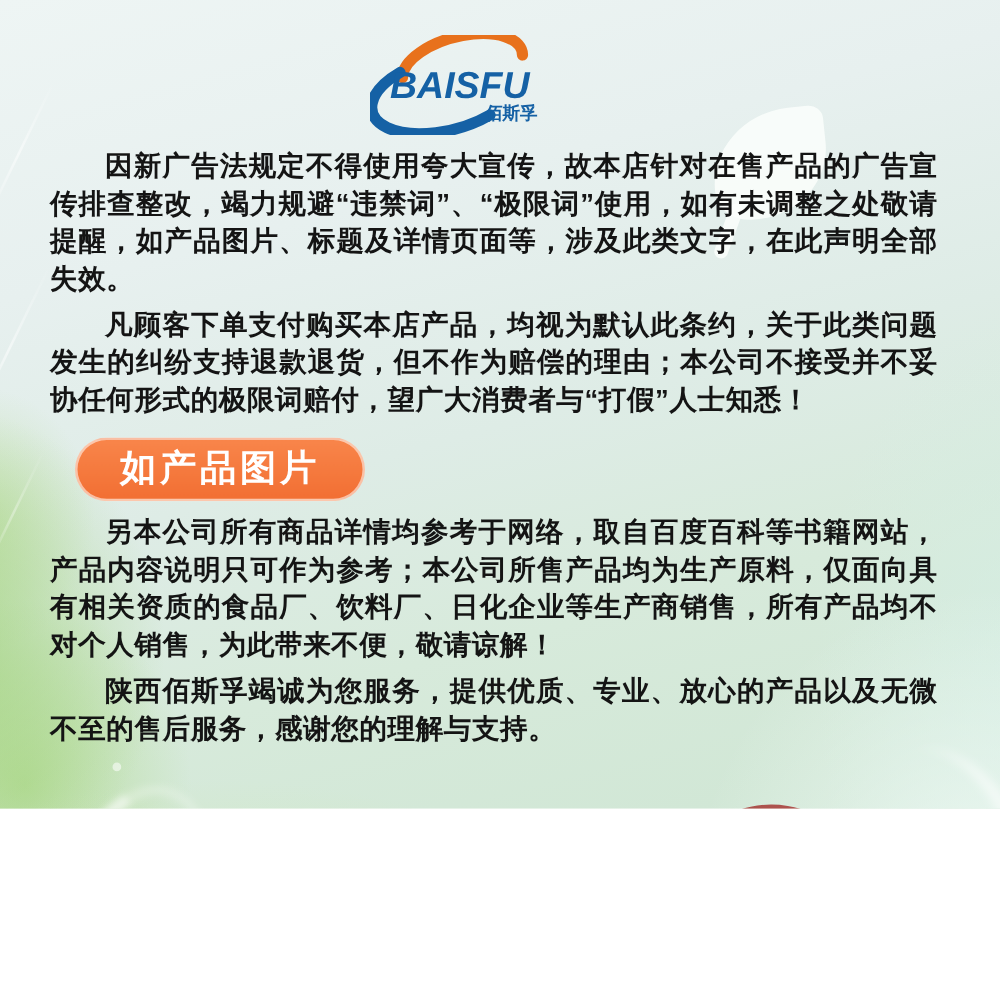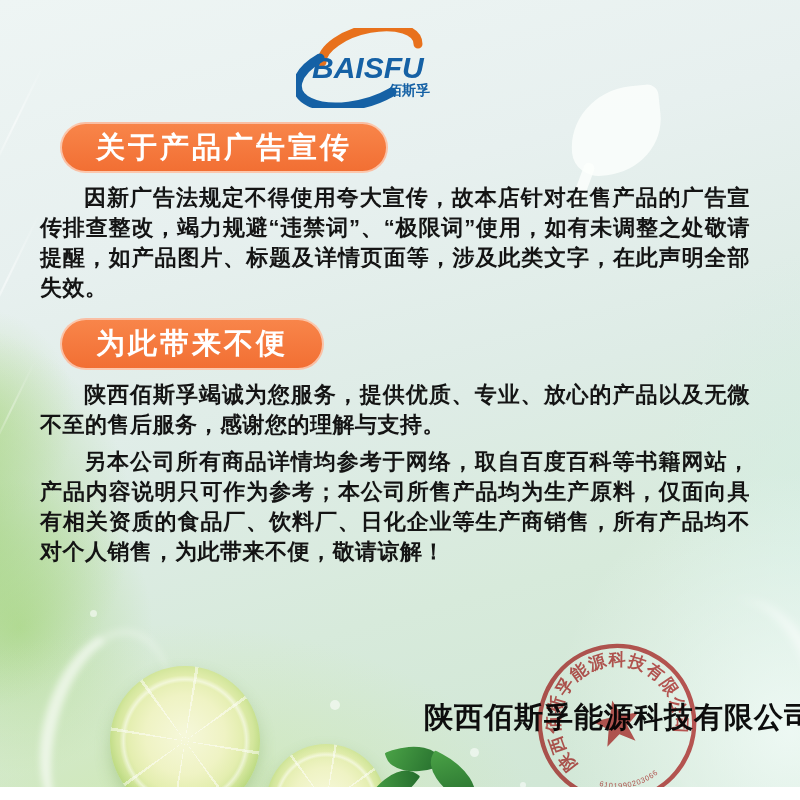--- a/index.html
+++ b/index.html
@@ -1,17 +1,17 @@
 <!DOCTYPE html>
 <html><head>
 <meta charset="utf-8">
 <style>
   html,body{margin:0;padding:0;}
   .poster{
-    position:relative;width:800px;height:787px;overflow:hidden;
+    position:relative;width:800px;height:647px;overflow:hidden;
     font-family:"Liberation Sans","DejaVu Sans",sans-serif;
     background:
       radial-gradient(520px 300px at 170px 840px, rgba(205,232,170,.85), rgba(205,232,170,0) 72%),
       radial-gradient(260px 280px at -50px 520px, rgba(148,205,98,.65), rgba(148,205,98,0) 70%),
       radial-gradient(190px 210px at 20px 628px, rgba(158,210,108,.55), rgba(158,210,108,0) 70%),
       radial-gradient(130px 150px at -15px 415px, rgba(173,216,128,.45), rgba(173,216,128,0) 70%),
       radial-gradient(330px 360px at 790px 730px, rgba(240,250,246,.9), rgba(240,250,246,0) 72%),
       radial-gradient(240px 420px at 820px 540px, rgba(214,238,228,.8), rgba(214,238,228,0) 70%),
       linear-gradient(165deg,#eef5f4 0%,#e7f0ef 28%,#deece6 52%,#d7eadb 72%,#cfe6d4 100%);
   }
@@ -92,30 +92,30 @@
   <div class="header">
     <svg class="logo-svg" viewBox="0 0 152 80">
       <path d="M 26,34 A 47,23 -14 0 1 122,16" fill="none" stroke="#e8711c" stroke-width="9" stroke-linecap="round"></path>
       <path d="M 24,30 A 47,23 -14 0 0 96,64" fill="none" stroke="#1561a5" stroke-width="9" stroke-linecap="round"></path>
       <text x="16" y="50" font-size="30" font-weight="bold" font-style="italic" fill="#1561a5" letter-spacing="0">BAISFU</text>
       <text x="92" y="67" font-size="14" font-weight="bold" fill="#1561a5">佰斯孚</text>
     </svg>
   </div>
 
   
-  <div class="badge badge-row1">关于产品广告宣传</div>
   <div class="body-text">
     <p class="para">因新广告法规定不得使用夸大宣传，故本店针对在售产品的广告宣传排查整改，竭力规避“违禁词”、“极限词”使用，如有未调整之处敬请提醒，如产品图片、标题及详情页面等，涉及此类文字，在此声明全部失效。</p>
+    <p class="para">凡顾客下单支付购买本店产品，均视为默认此条约，关于此类问题发生的纠纷支持退款退货，但不作为赔偿的理由；本公司不接受并不妥协任何形式的极限词赔付，望广大消费者与“打假”人士知悉！</p>
   </div>
 
   
-  <div class="badge badge-row2">为此带来不便</div>
+  <div class="badge badge-row2">如产品图片</div>
   <div class="body-text">
+    <p class="para">另本公司所有商品详情均参考于网络，取自百度百科等书籍网站，产品内容说明只可作为参考；本公司所售产品均为生产原料，仅面向具有相关资质的食品厂、饮料厂、日化企业等生产商销售，所有产品均不对个人销售，为此带来不便，敬请谅解！</p>
     <p class="para">陕西佰斯孚竭诚为您服务，提供优质、专业、放心的产品以及无微不至的售后服务，感谢您的理解与支持。</p>
-    <p class="para">另本公司所有商品详情均参考于网络，取自百度百科等书籍网站，产品内容说明只可作为参考；本公司所售产品均为生产原料，仅面向具有相关资质的食品厂、饮料厂、日化企业等生产商销售，所有产品均不对个人销售，为此带来不便，敬请谅解！</p>
   </div>
 
   
   <div class="company">陕西佰斯孚能源科技有限公司</div>
 
   <svg class="stamp" viewBox="0 0 240 240">
     <defs>
       <path id="sealTop" d="M 56.1,164.7 A 78,78 0 1 1 183.9,164.7" fill="none"></path>
       <path id="sealBottom" d="M 78.7,197.7 A 88,88 0 0 0 161.3,197.7" fill="none"></path>
     </defs>

